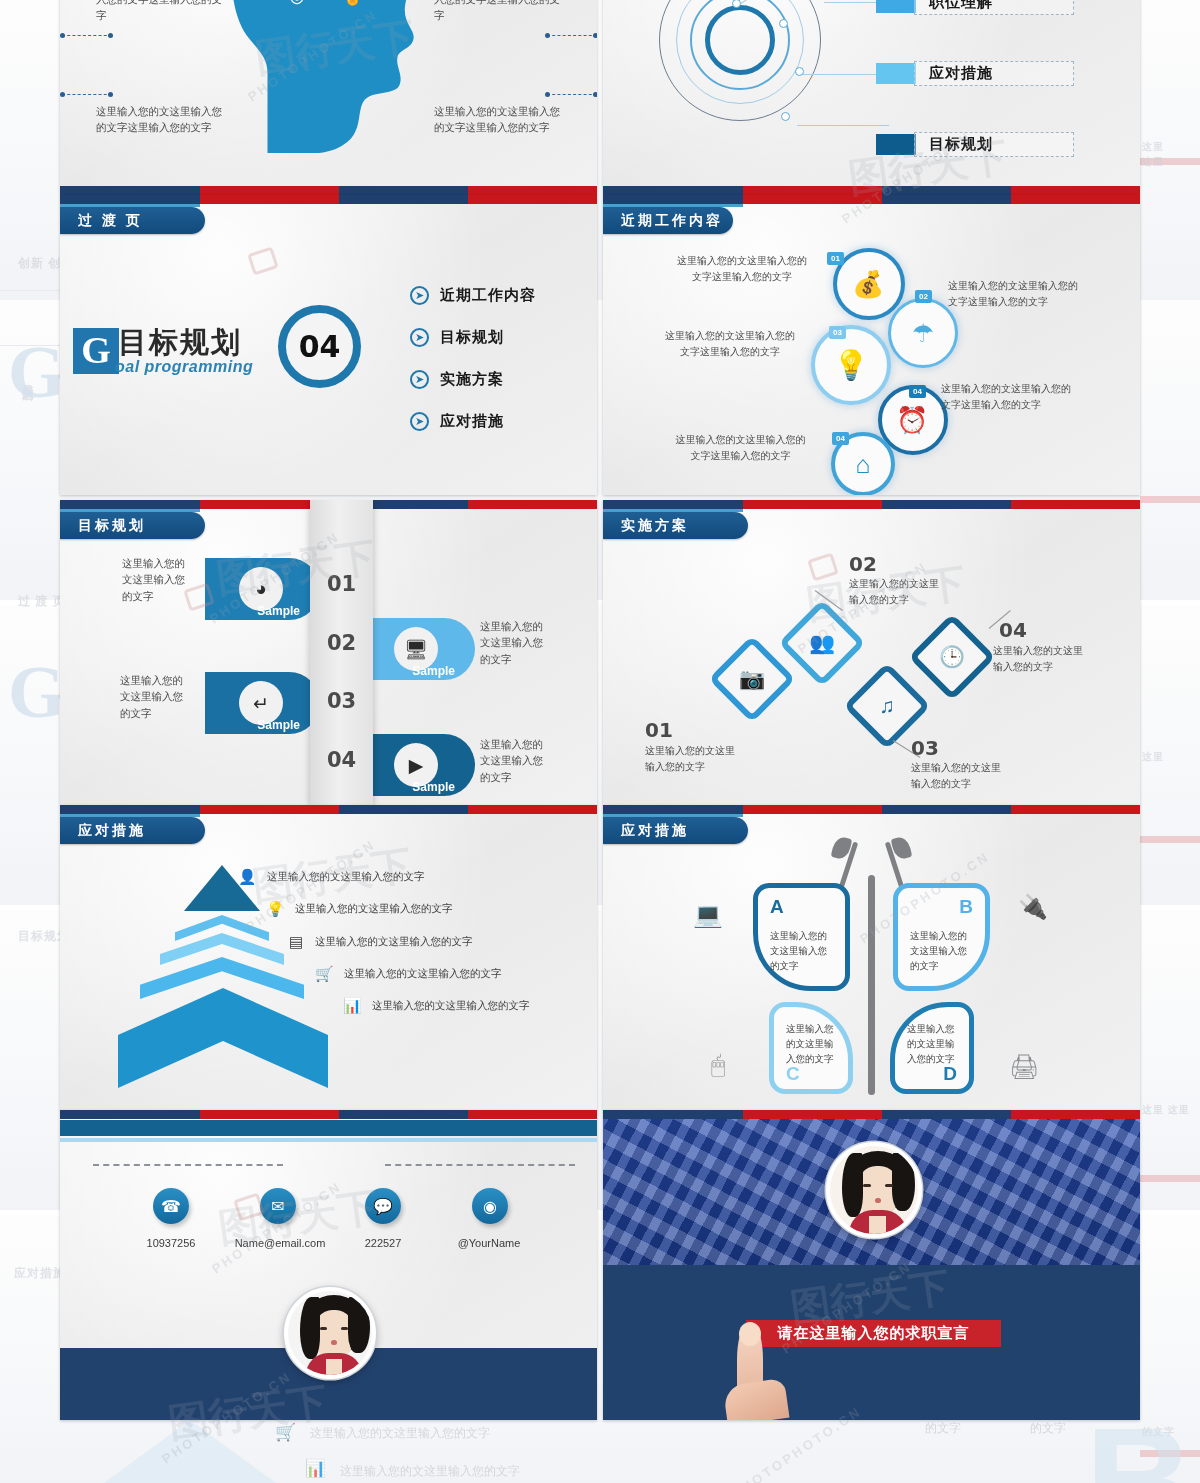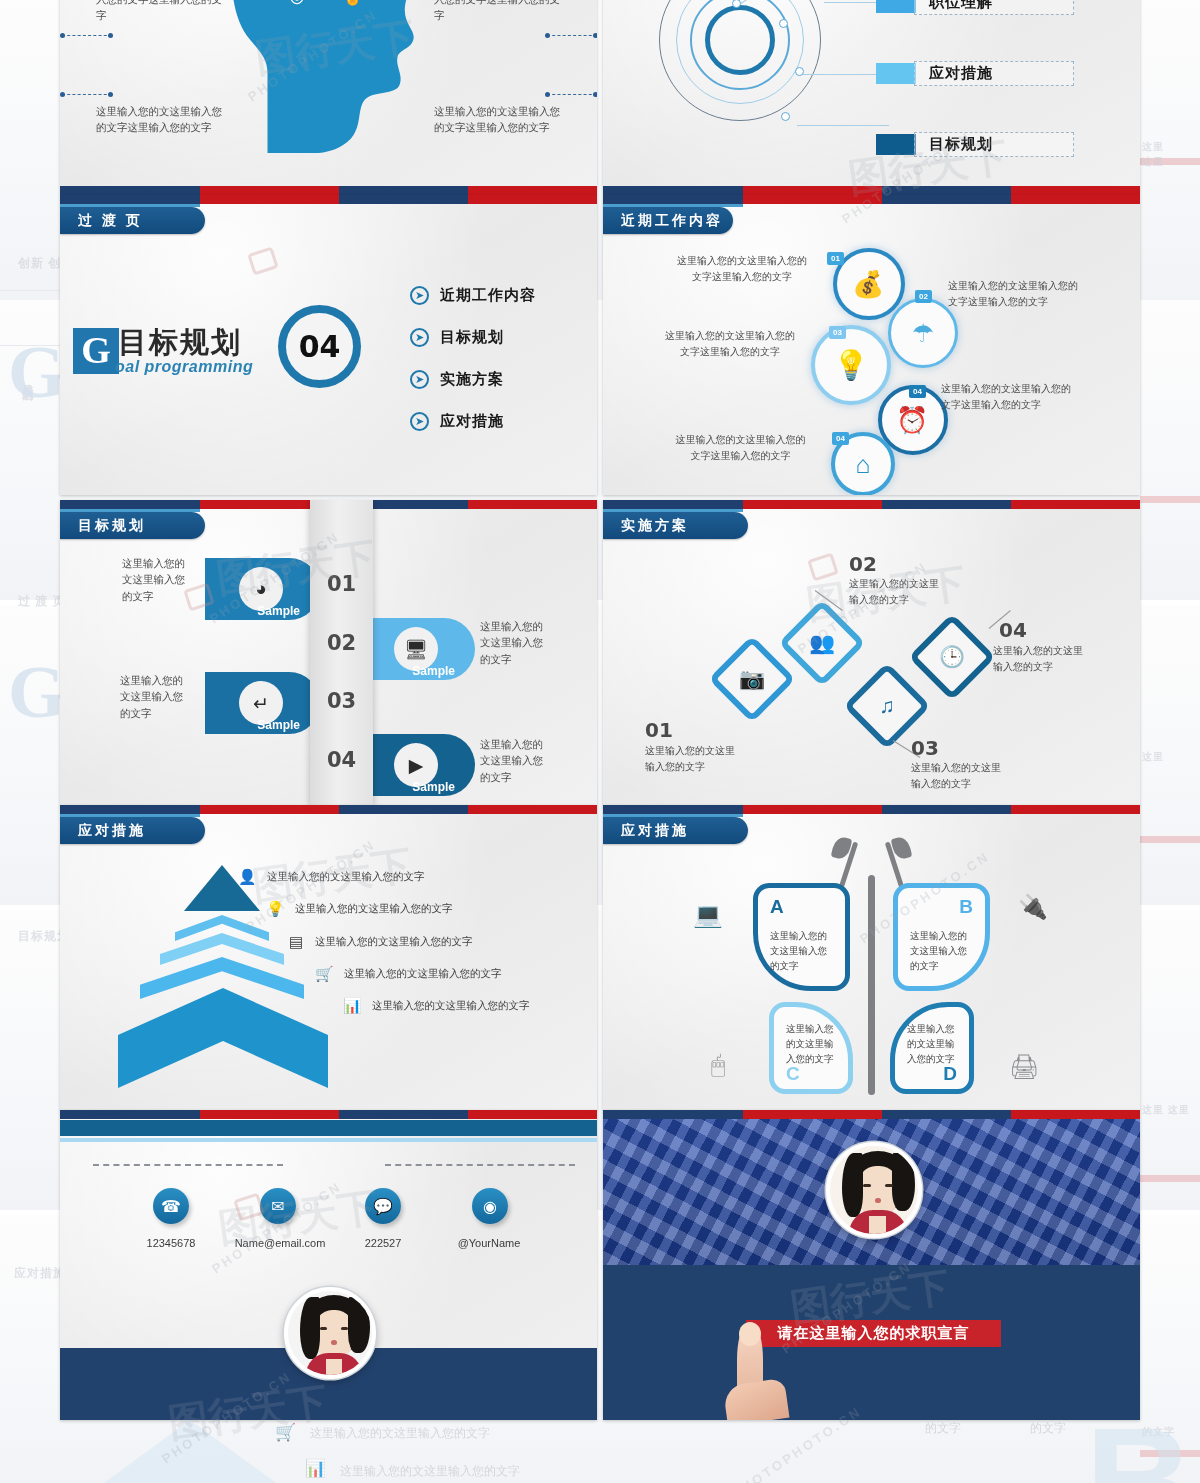--- a/index.html
+++ b/index.html
@@ -640,21 +640,21 @@
       <i class="s-navy" style="width:24%"></i>
         <i class="s-red" style="width:24%"></i>
     </div>
     <div class="ctband" style="top:10px; height:16px; background:#14628f;"></div>
     <div class="ctband" style="top:28px; height:4px; background:#a9d8f2;"></div>
 
     <div class="dashline" style="left:33px; top:54px; width:190px;"></div>
     <div class="dashline" style="left:325px; top:54px; width:190px;"></div>
 
     <div class="cbtn" style="left:93px; top:78px;">☎</div>
-    <div class="clbl" style="left:56px; top:127px; width:110px;">12345678</div>
+    <div class="clbl" style="left:56px; top:127px; width:110px;">10937256</div>
 
     <div class="cbtn" style="left:200px; top:78px;">✉</div>
     <div class="clbl" style="left:155px; top:127px; width:130px;">Name@email.com</div>
 
     <div class="cbtn" style="left:305px; top:78px;">💬</div>
     <div class="clbl" style="left:268px; top:127px; width:110px;">222527</div>
 
     <div class="cbtn" style="left:412px; top:78px;">◉</div>
     <div class="clbl" style="left:373px; top:127px; width:112px;">@YourName</div>
 

